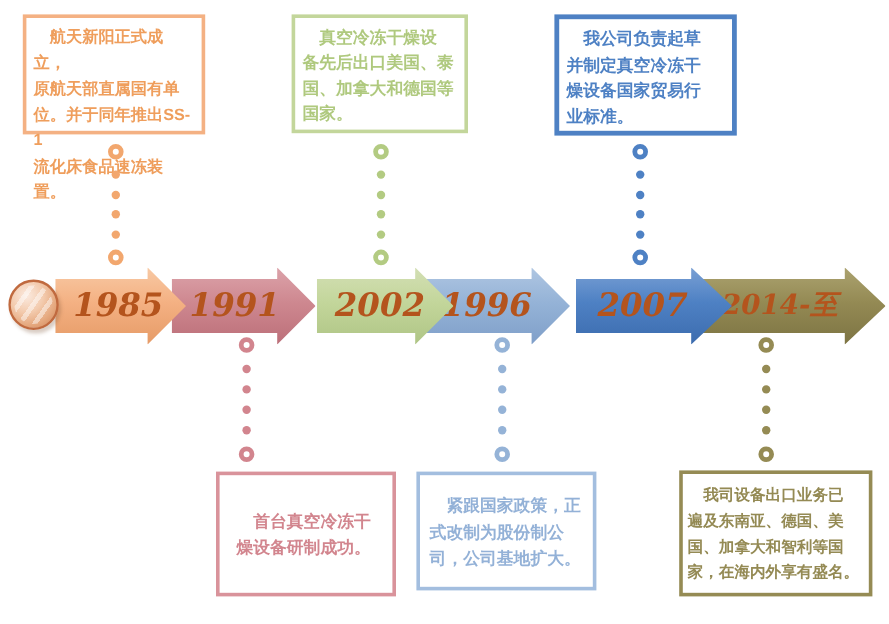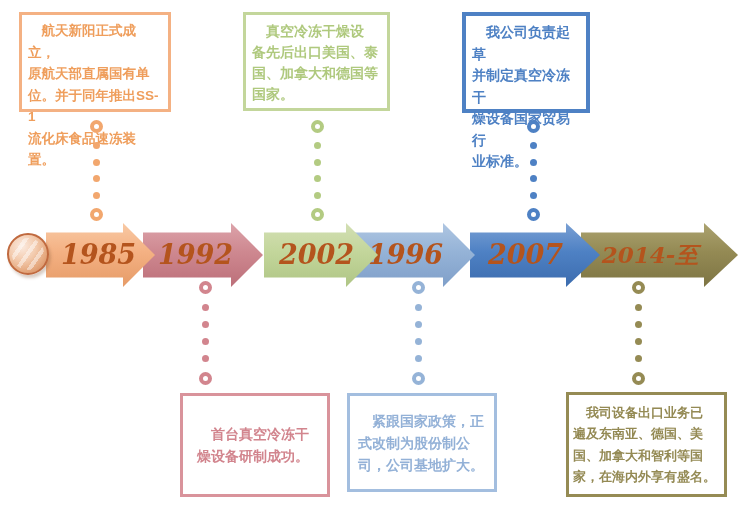--- a/index.html
+++ b/index.html
@@ -11,21 +11,21 @@
   .note-text{white-space:pre-line;font-weight:bold;letter-spacing:0;width:100%;}
   .note.top .note-text{align-self:flex-start;}
   .note.vcenter{align-items:center;}
 
   .note.orange{left:19px;top:12px;width:152px;height:100px;border:3.5px solid #F4B183;padding:5px 6px;align-items:center;}
   .note.orange .note-text{color:#EF9E5C;font-size:13.5px;line-height:21.5px;}
 
   .note.green{left:243px;top:12px;width:147px;height:99px;border:3.5px solid #C3D69B;padding:6px 6px;}
   .note.green .note-text{color:#AFC97E;font-size:14px;line-height:21px;}
 
-  .note.blue{left:462px;top:12px;width:128px;height:101px;border:4px solid #4E81C4;padding:6px 6px;}
+  .note.blue{left:462px;top:12px;width:152px;height:101px;border:4px solid #4E81C4;padding:6px 6px;}
   .note.blue .note-text{color:#4E81C4;font-size:14px;line-height:21.5px;}
 
   .note.rose{left:132px;top:393px;width:150px;height:104px;border:3.5px solid #D9939B;padding:4px 14px;margin-left:48px;}
   .note.rose .note-text{color:#D2858E;font-size:14px;line-height:22px;}
 
   .note.lblue{left:347px;top:393px;width:150px;height:99px;border:3.5px solid #A3BEDF;padding:4px 8px;}
   .note.lblue .note-text{color:#93B1D7;font-size:14px;line-height:22px;}
 
   .note.olive{left:566px;top:392px;width:161px;height:105px;border:3.5px solid #958B54;padding:4px 4px;}
   .note.olive .note-text{color:#948A54;font-size:13px;line-height:21.5px;}
@@ -47,21 +47,21 @@
   .arrow{position:absolute;top:223px;height:64px;--head:32px;
          clip-path:polygon(0 15%,calc(100% - var(--head)) 15%,calc(100% - var(--head)) 0,100% 50%,calc(100% - var(--head)) 100%,calc(100% - var(--head)) 85%,0 85%);
          filter:drop-shadow(1px 2px 1px rgba(130,90,60,0.35));}
   .year{position:absolute;left:0;right:var(--head);top:0;height:64px;line-height:64px;
         text-align:center;font-family:"DejaVu Serif","Liberation Serif",serif;
         font-style:italic;font-weight:bold;font-size:27px;color:#B4541D;margin-left:15px;}
   .a1{left:46px;width:109px;z-index:16;background:linear-gradient(to bottom,#F8C9A4 0%,#F4B183 45%,#E69B67 100%);}
   .a2{left:143px;width:120px;z-index:15;background:linear-gradient(to bottom,#DCA3AA 0%,#CE8890 45%,#BC6F79 100%);}
   .a3{left:264px;width:114px;z-index:14;background:linear-gradient(to bottom,#D3DFB4 0%,#C3D69B 45%,#AFC585 100%);}
   .a4{left:353px;width:122px;z-index:13;background:linear-gradient(to bottom,#AFC6E2 0%,#95B3D7 45%,#7F9FC9 100%);}
-  .a5{left:470px;width:130px;z-index:12;--head:34px;background:linear-gradient(to bottom,#7AA0D4 0%,#4E81C4 45%,#3C6CAE 100%);}
+  .a5{left:480px;width:130px;z-index:12;--head:34px;background:linear-gradient(to bottom,#7AA0D4 0%,#4E81C4 45%,#3C6CAE 100%);}
   .a6{left:581px;width:157px;z-index:11;--head:34px;background:linear-gradient(to bottom,#ACA370 0%,#948A54 45%,#7D7443 100%);}
   .a6 .year{font-size:23px;}
 
   
   .sphere{position:absolute;left:7px;top:233px;width:42px;height:42px;border-radius:50%;z-index:20;
           border:2px solid #C06A3F;box-sizing:border-box;
           background:radial-gradient(circle at 35% 30%,#FBEADF 0%,#F3CBAE 38%,#E5A87E 68%,#CE8154 100%);
           box-shadow:2px 3px 3px rgba(130,90,60,0.3);}
   .sphere::after{content:"";position:absolute;inset:3px;border-radius:50%;
           background:repeating-linear-gradient(125deg,rgba(255,255,255,0.45) 0 4px,rgba(255,255,255,0) 4px 10px);}
@@ -137,21 +137,21 @@
     <span class="dot"></span>
     <span class="dot"></span>
     <span class="dot"></span>
     <span class="ring"></span>
   </div>
 
   <div class="arrow a1">
     <span class="year">1985</span>
   </div>
   <div class="arrow a2">
-    <span class="year">1992</span>
+    <span class="year">1991</span>
   </div>
   <div class="arrow a3">
     <span class="year">2002</span>
   </div>
   <div class="arrow a4">
     <span class="year">1996</span>
   </div>
   <div class="arrow a5">
     <span class="year">2007</span>
   </div>

